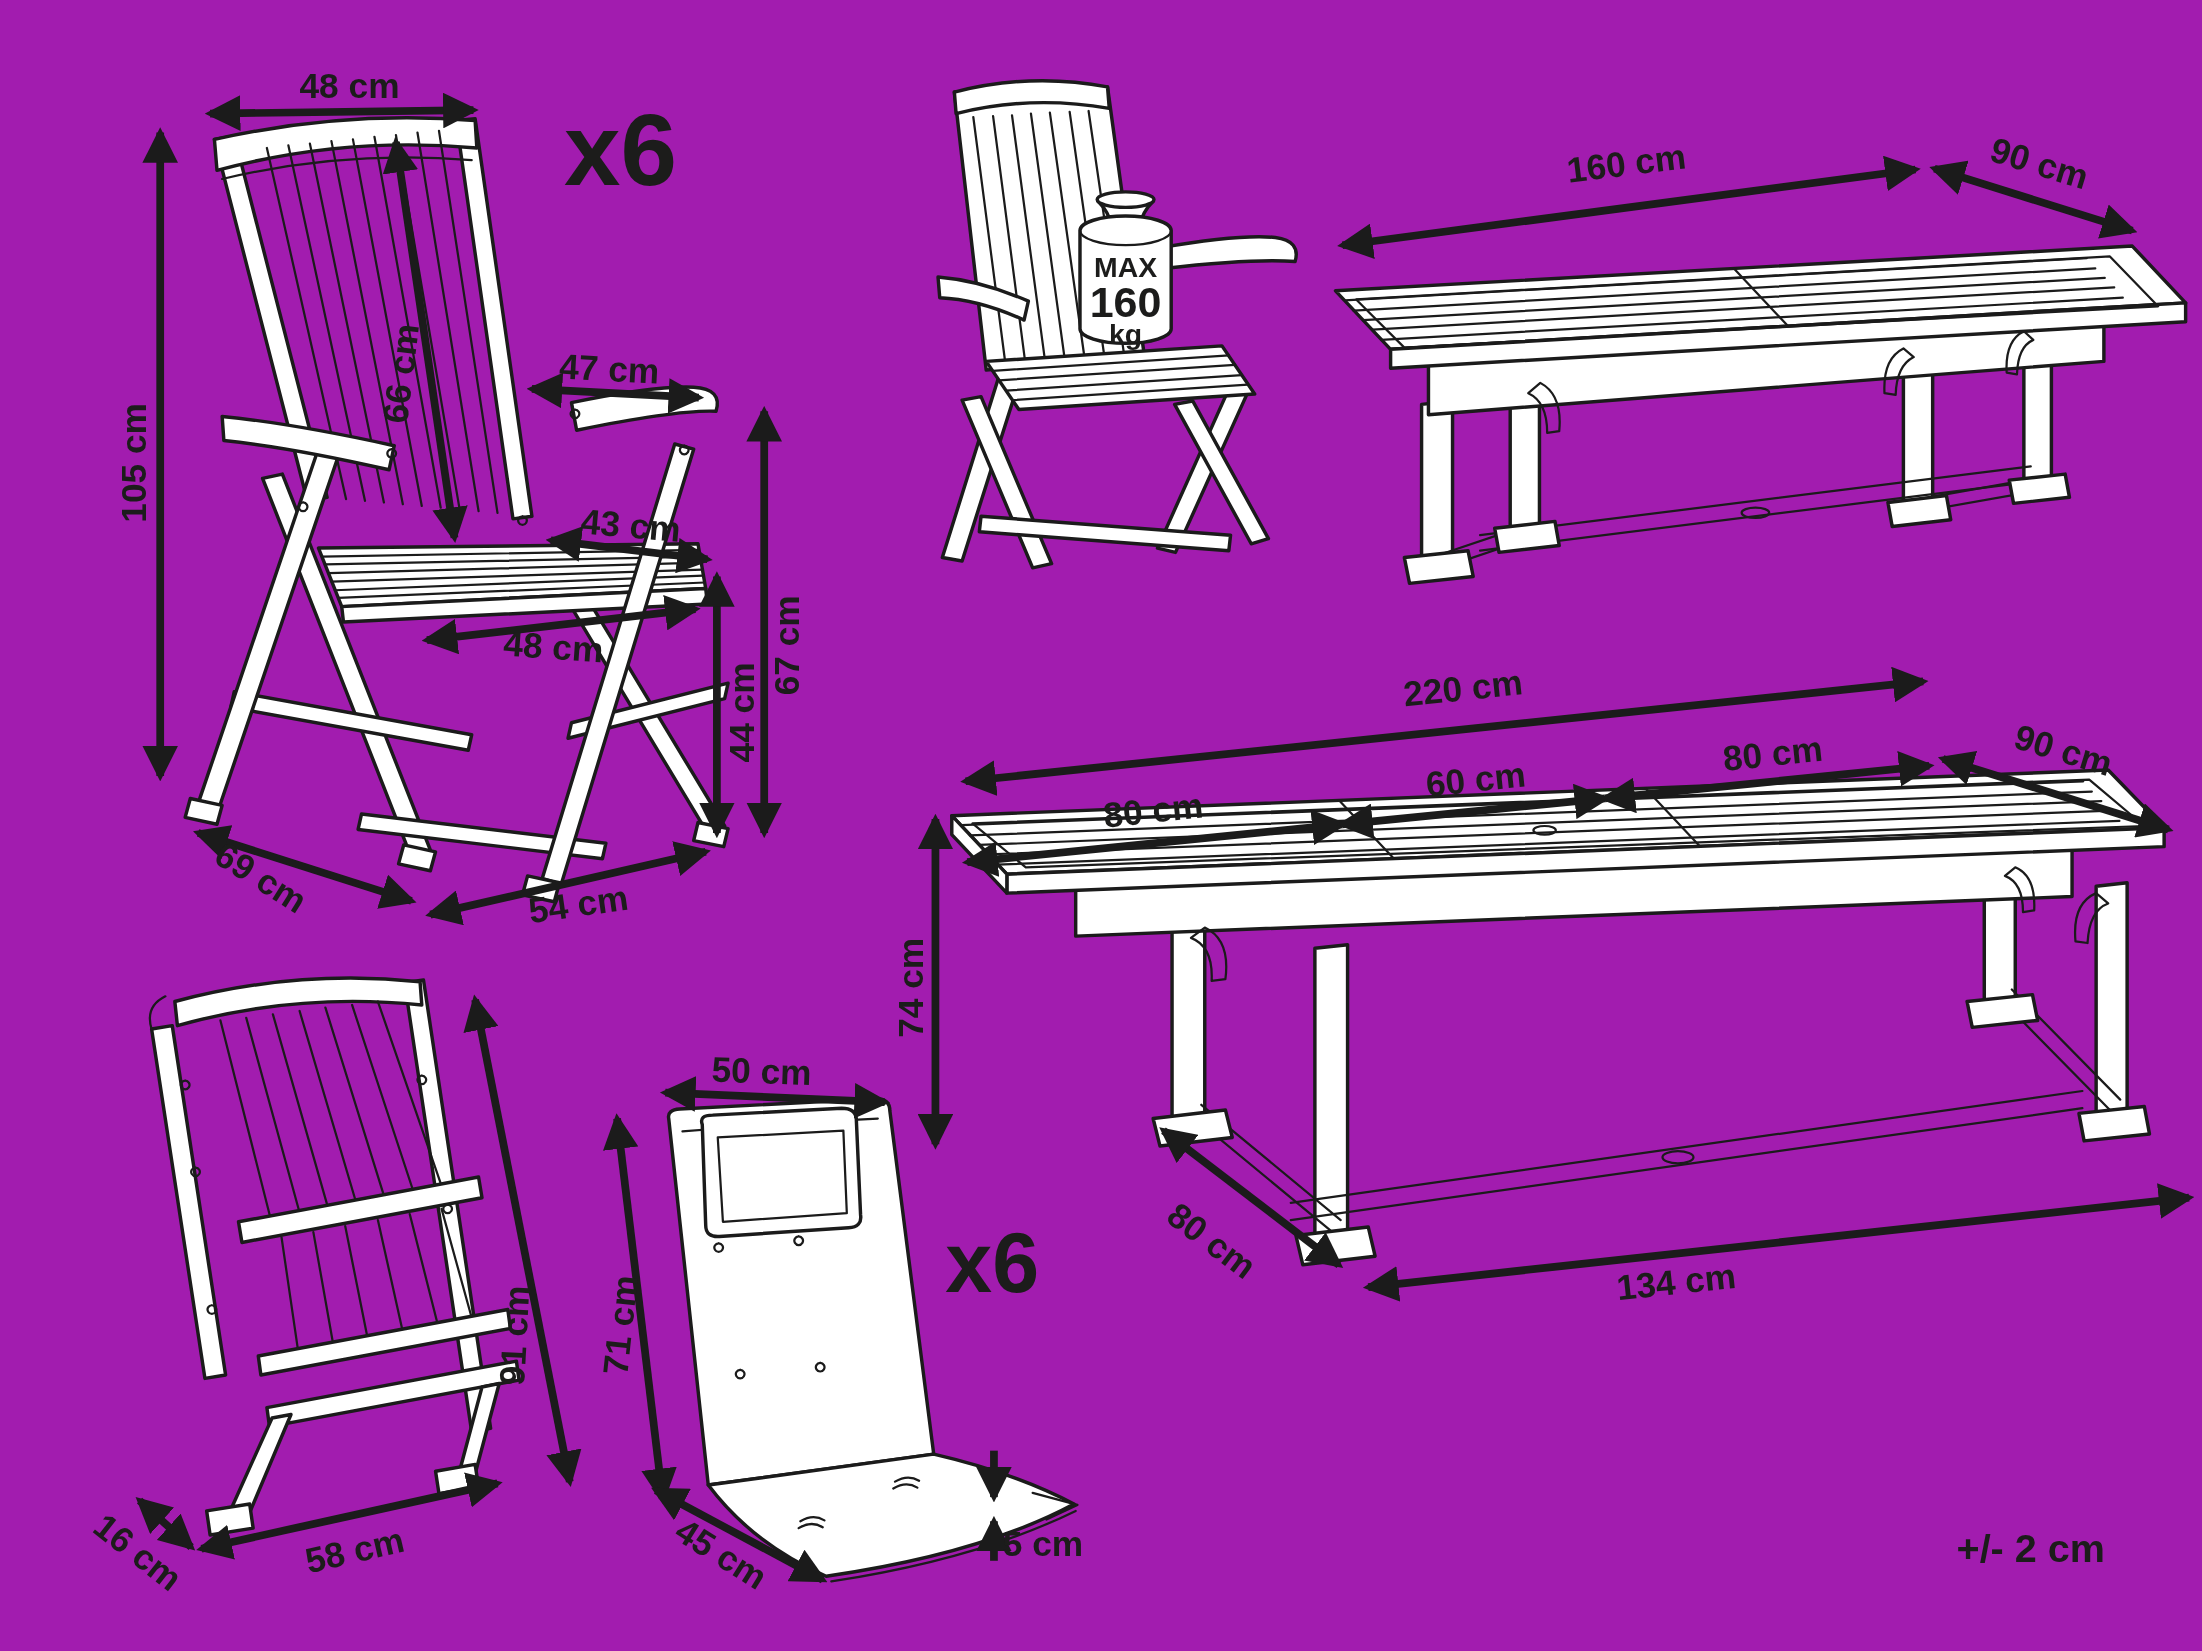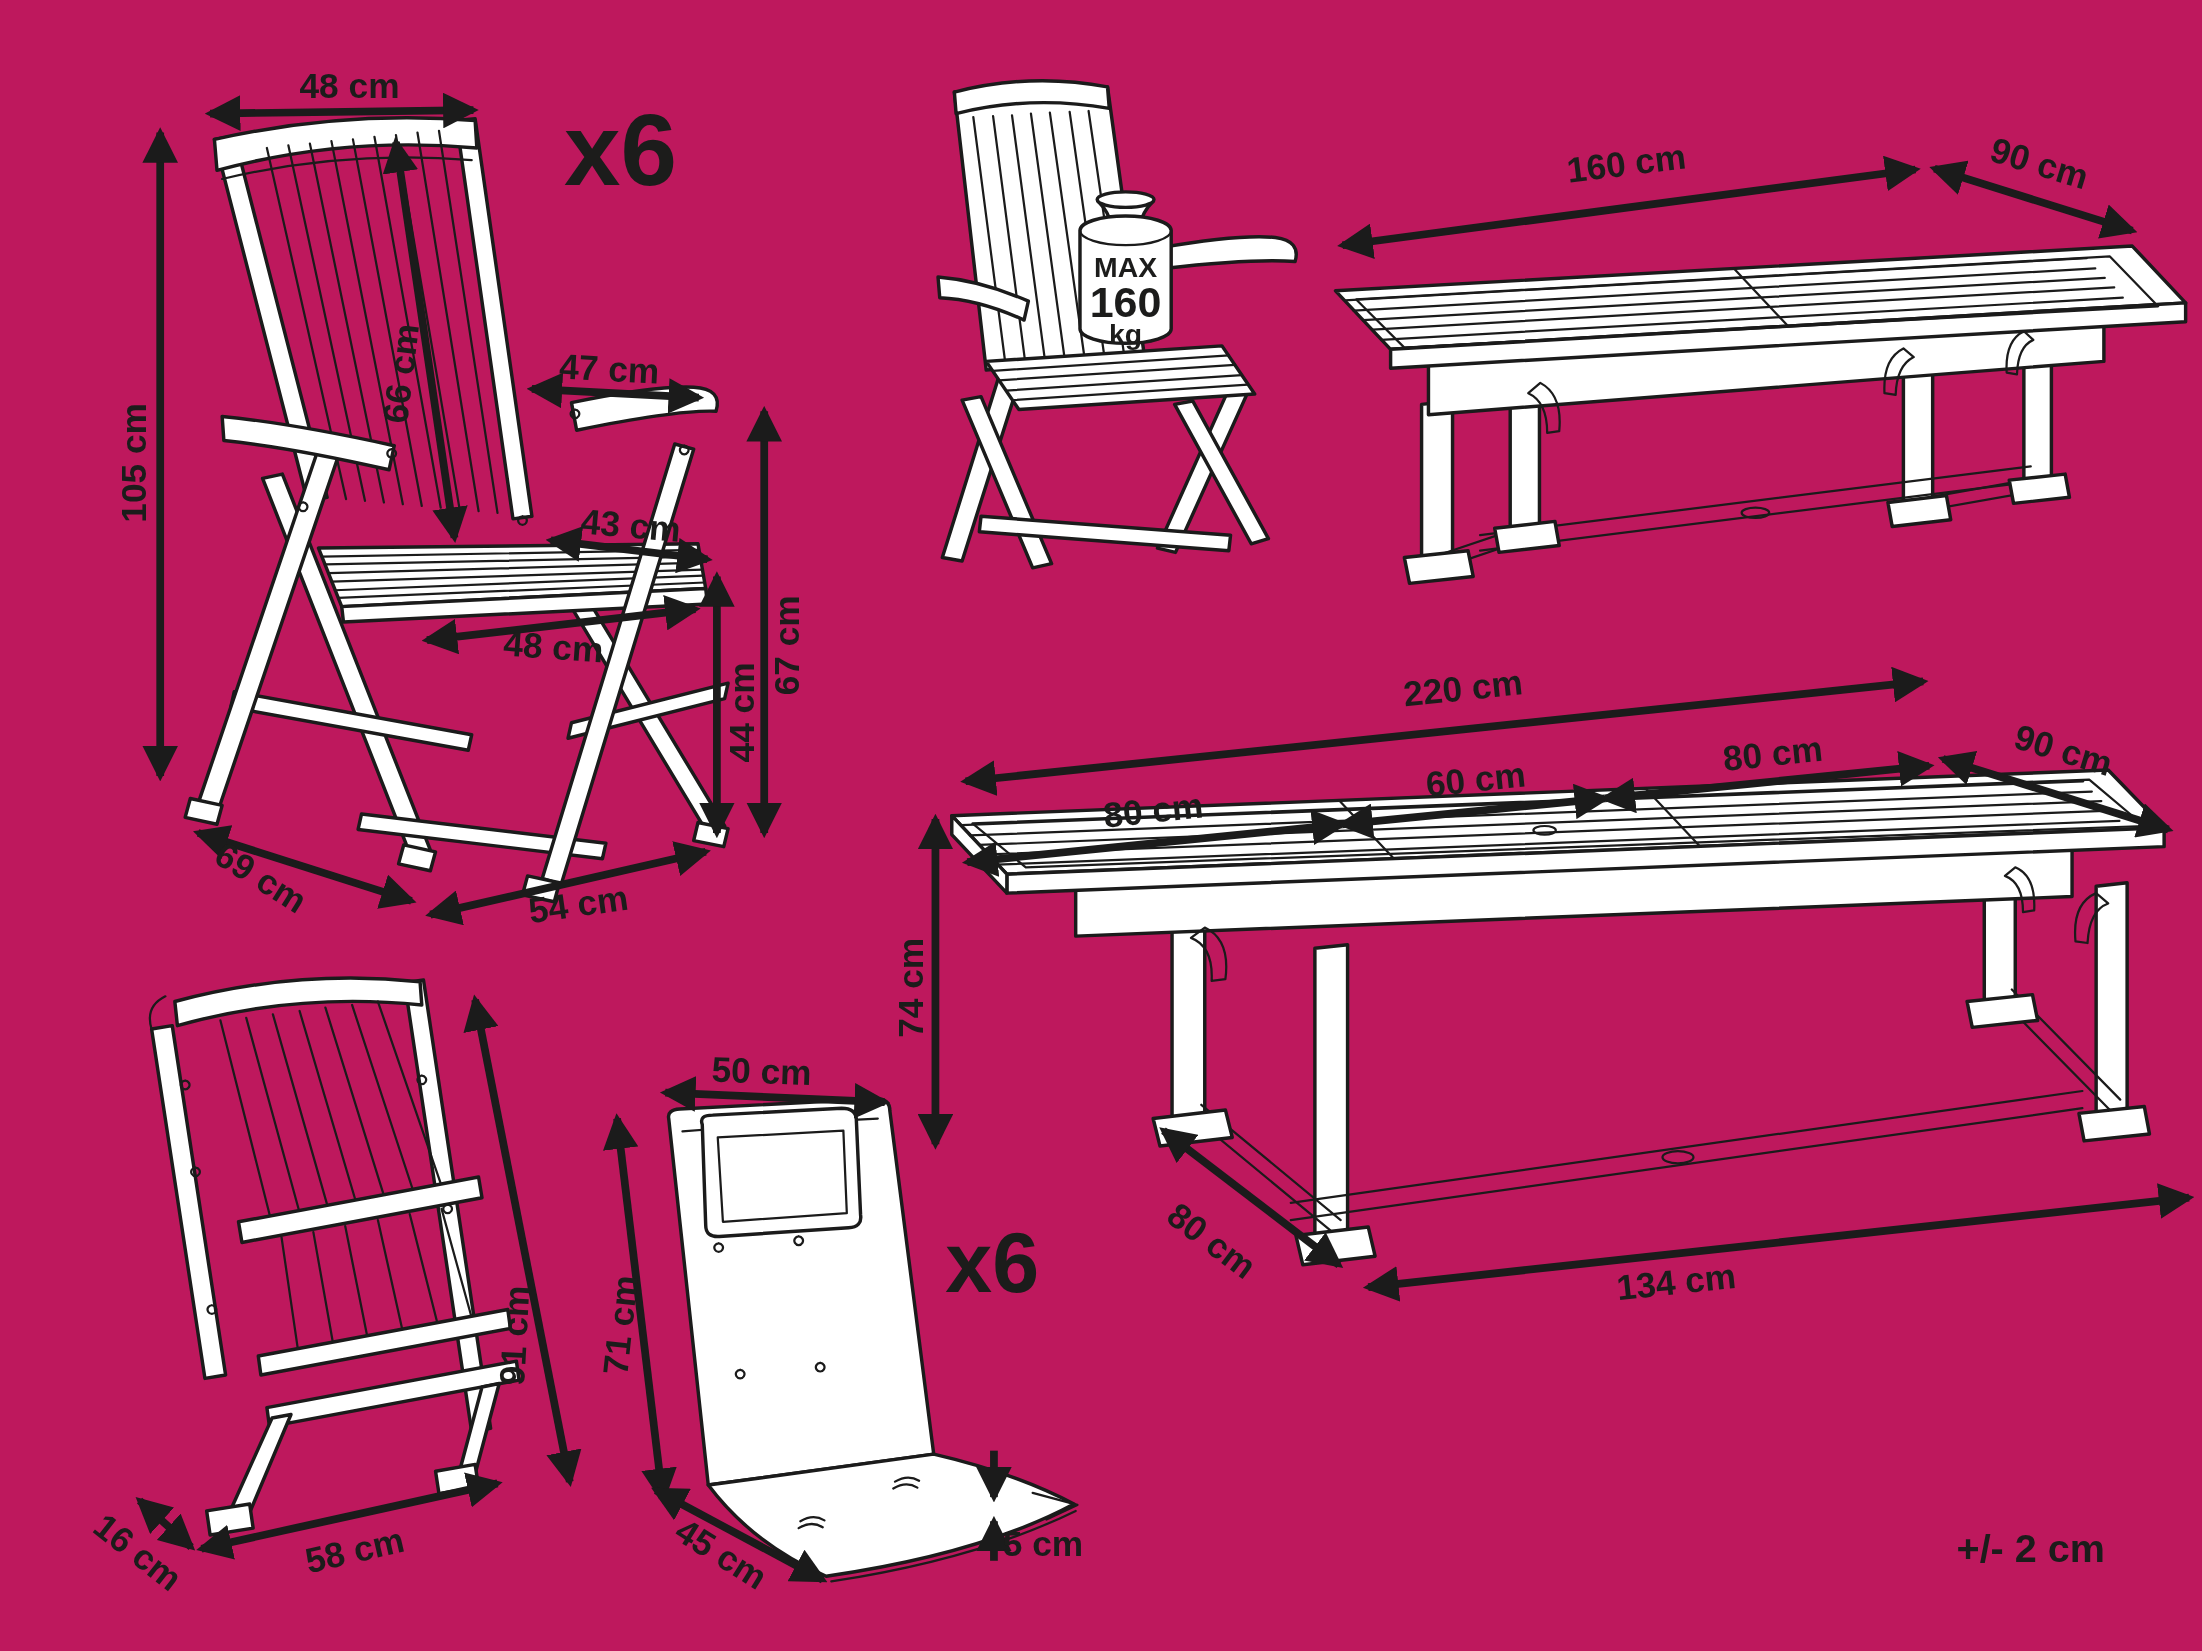--- a/index.html
+++ b/index.html
@@ -1,16 +1,16 @@
 <!DOCTYPE html>
 <html style="font-size:13.8px"><head>
 <meta charset="utf-8">
 <style>
   html,body{margin:0;padding:0;background:#fff;}
-  #stage{position:relative;width:2203px;height:1652px;background:#be185d;overflow:hidden;}
+  #stage{position:relative;width:2203px;height:1652px;background:#a21caf;overflow:hidden;}
   svg{position:absolute;left:0;top:0;}
   text{font-family:"Liberation Sans",sans-serif;font-weight:bold;fill:#1c1c1b;text-anchor:middle;}
   .lbl{font-size:41px;}
   .qty{font-size:118px;}
   .qty2{font-size:98px;}
   .wmax{font-size:33px;}
   .w160{font-size:50px;}
   .wkg{font-size:33px;}
   .tol{font-size:46px;}
   .art{fill:#ffffff;stroke:#1b1b1b;stroke-width:4;stroke-linejoin:round;stroke-linecap:round;}

